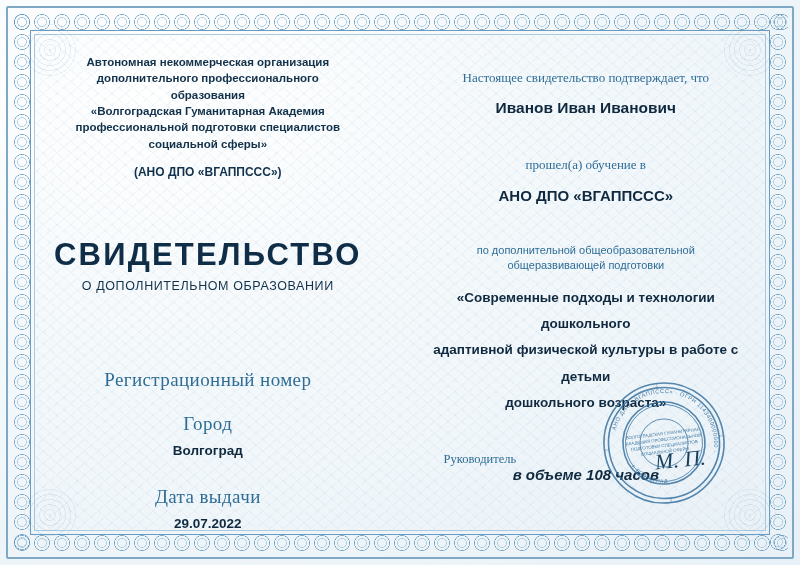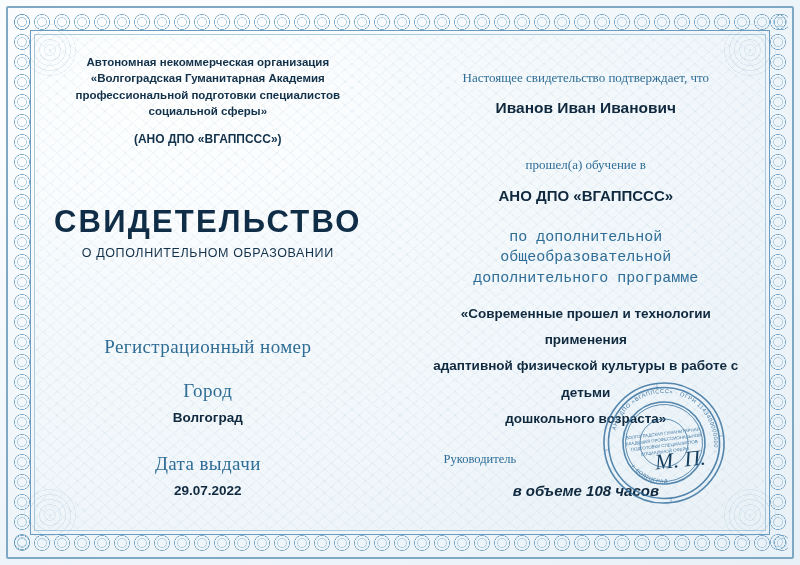--- a/index.html
+++ b/index.html
@@ -171,23 +171,23 @@
     font-size: 13px;
     color: #2f6d96;
   }
   .org-short {
     margin-top: 14px;
     font-size: 15px;
     font-weight: bold;
     color: #10293f;
   }
   .program-label {
-    margin-top: 24px;
-    font-family: Liberation Mono, monospace;
-    font-size: 15px;
+    margin-top: 39px;
+    font-family: Liberation Sans, sans-serif;
+    font-size: 11px;
     color: #2f6d96;
     line-height: 1.35;
   }
   .program-name {
     margin-top: 12px;
     font-size: 13.5px;
     font-weight: bold;
     color: #10293f;
     line-height: 1.95;
   }
@@ -246,20 +246,21 @@
   <div class="corner-rosette c-tr"></div>
   <div class="corner-rosette c-bl"></div>
   <div class="corner-rosette c-br"></div>
 
   <div class="content">
 
     <div class="col-left">
 
       <div class="org-name">
         <div>Автономная некоммерческая организация</div>
+        <div>дополнительного профессионального образования</div>
         <div>«Волгоградская Гуманитарная Академия</div>
         <div>профессиональной подготовки специалистов</div>
         <div>социальной сферы»</div>
       </div>
 
       <div class="org-abbr">(АНО ДПО «ВГАППССС»)</div>
 
       <div class="doc-title">СВИДЕТЕЛЬСТВО</div>
       <div class="doc-subtitle">О ДОПОЛНИТЕЛЬНОМ ОБРАЗОВАНИИ</div>
 
@@ -281,25 +282,25 @@
     <div class="col-right">
 
       <div class="intro-label">Настоящее свидетельство подтверждает, что</div>
       <div class="fio">Иванов Иван Иванович</div>
 
       <div class="passed-label">прошел(а) обучение в</div>
       <div class="org-short">АНО ДПО «ВГАППССС»</div>
 
       <div class="program-label">
         <div>по дополнительной общеобразовательной</div>
-        <div>дополнительного программе</div>
+        <div>общеразвивающей подготовки</div>
       </div>
 
       <div class="program-name">
-        <div>«Современные прошел и технологии применения</div>
+        <div>«Современные подходы и технологии дошкольного</div>
         <div>адаптивной физической культуры в работе с детьми</div>
         <div>дошкольного возраста»</div>
       </div>
 
       <div class="hours">в объеме 108 часов</div>
 
       <div class="signer-label">Руководитель</div>
       <div class="signature">М. П.</div>
 
       <div class="stamp">

